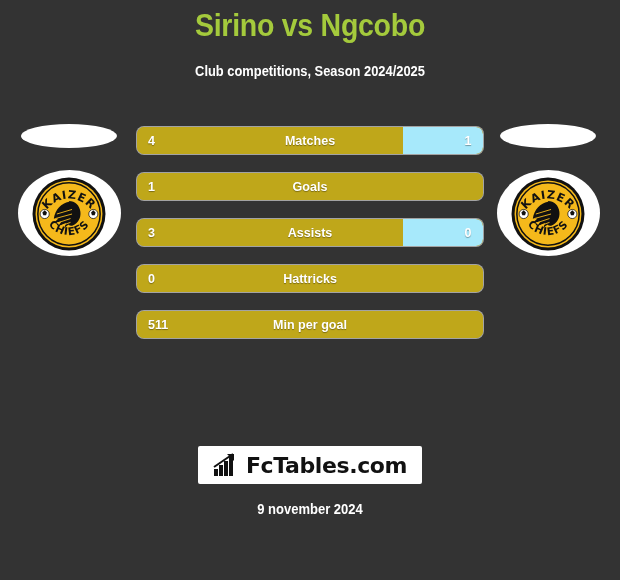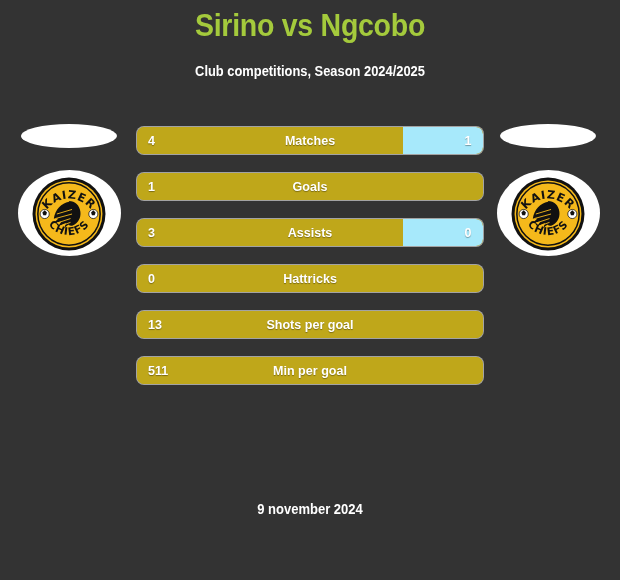--- a/index.html
+++ b/index.html
@@ -269,26 +269,32 @@
         <div class="row-label">Assists</div>
         <div class="val-right">0</div>
       </div>
       <div class="row single">
         <div class="fill-left" style="width: 100%;"></div>
         <div class="val-left">0</div>
         <div class="row-label">Hattricks</div>
       </div>
       <div class="row single">
         <div class="fill-left" style="width: 100%;"></div>
-        <div class="val-left">13</div>
-        <div class="row-label">Shots per goal</div>
-      </div>
-      <div class="row single">
-        <div class="fill-left" style="width: 100%;"></div>
         <div class="val-left">511</div>
         <div class="row-label">Min per goal</div>
       </div>
     </div>
 
+  <div class="fctables">
+    <svg class="brand-mark" viewBox="0 0 26 24">
+      <rect x="1" y="16" width="4" height="7" fill="#111111"></rect>
+      <rect x="6" y="12" width="4" height="11" fill="#111111"></rect>
+      <rect x="11" y="8" width="4" height="15" fill="#111111"></rect>
+      <rect x="16" y="4" width="4" height="19" fill="#111111"></rect>
+      <path d="M1 14 L20 1" stroke="#111111" stroke-width="2" fill="none"></path>
+      <path d="M14 1 L21 1 L21 8 Z" fill="#111111"></path>
+    </svg>
+    <span class="brand-text">FcTables.com</span>
+  </div>
 
   <div class="footer-date">9 november 2024</div>
 
 </div>
 
 </body></html>

